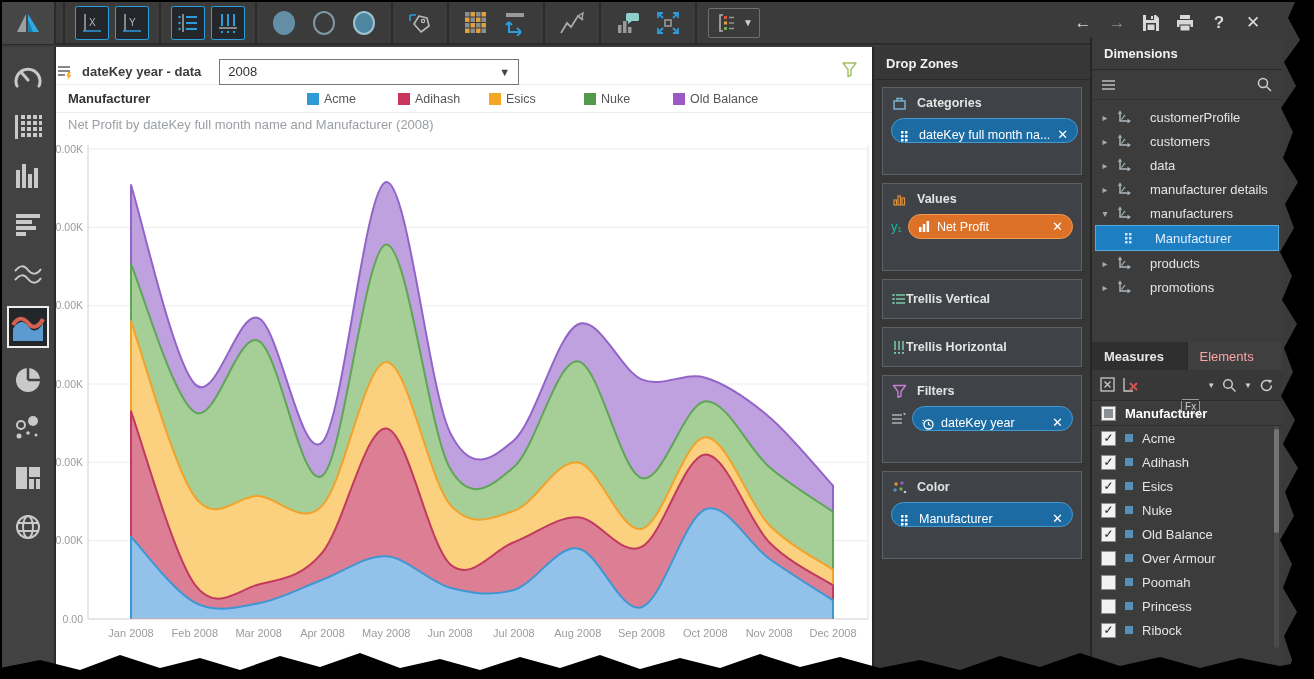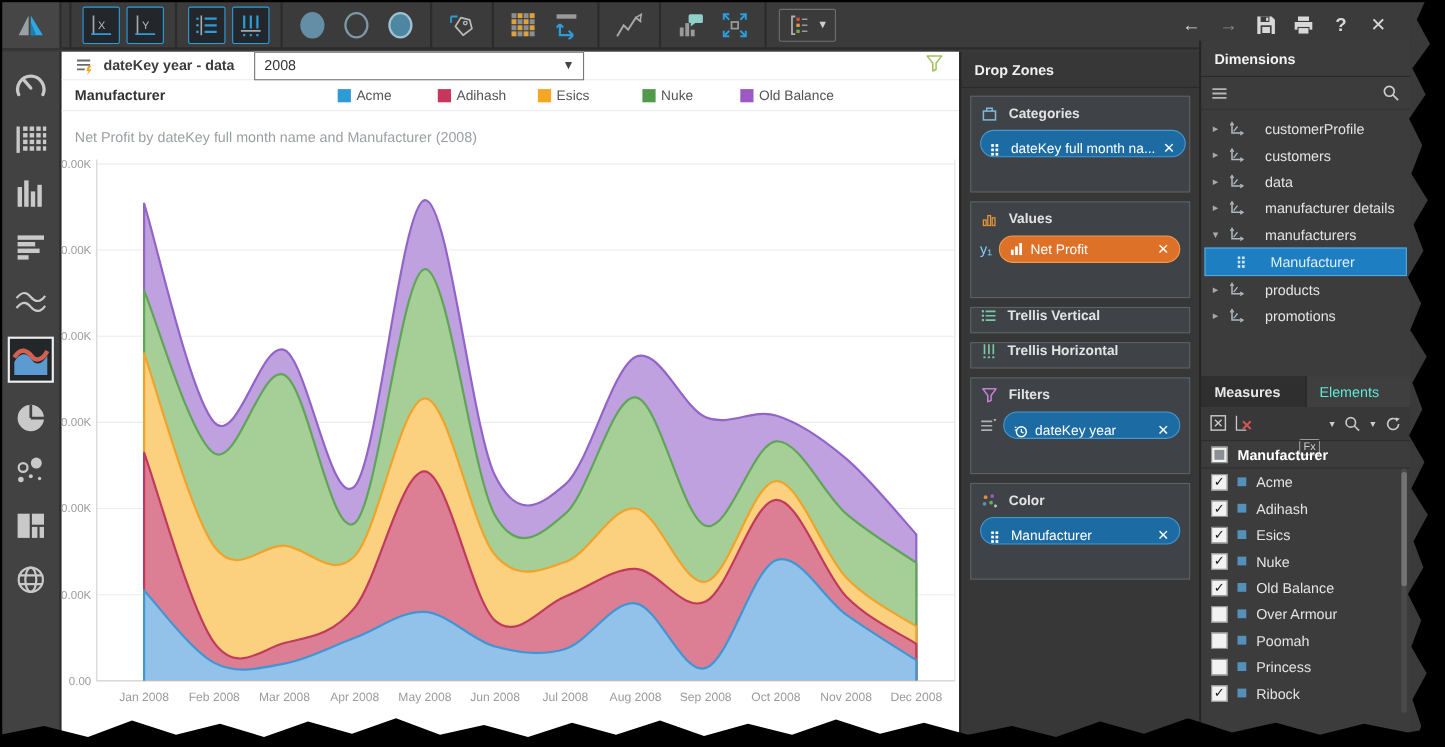--- a/index.html
+++ b/index.html
@@ -18,62 +18,62 @@
   .tb-glyph.dim { color:#8a8a8a; }
   .caret { color:#cfcfcf; font-size:10px; }
 
   
   .sidebar { position:absolute; left:2px; top:47px; width:54px; bottom:0; background:#424242; border-right:2px solid #2b2b2b; display:flex; flex-direction:column; align-items:center; padding-top:14px; gap:15px; }
   .side-item { width:40px; height:34px; display:flex; align-items:center; justify-content:center; cursor:pointer; }
   .side-item.selected { width:42px; height:42px; background:#23272a; border:2px solid #eeeeee; }
 
   
   .main { position:absolute; left:56px; top:47px; width:816px; bottom:0; background:#ffffff; }
-  .filter-bar { position:relative; height:26px; display:flex; align-items:center; padding-left:12px; border-bottom:1px solid #ededed; }
+  .filter-bar { position:relative; height:26px; display:flex; align-items:center; border-bottom:1px solid #ededed;margin-top:12px; }
   .filter-label { font-size:13px; font-weight:bold; color:#3c3c3c; margin-left:8px; }
   .dropdown { margin-left:18px; width:300px; height:26px; border:1px solid #767676; background:#fff; display:flex; align-items:center; padding:0 8px; font-size:13px; color:#333; cursor:pointer; }
   .dd-caret { margin-left:auto; color:#444; font-size:11px; }
   .funnel-btn { margin-left:auto; margin-right:14px; cursor:pointer; }
   .legend-row { position:relative; height:28px; border-bottom:1px solid #ededed; }
   .legend-title { position:absolute; left:12px; top:6px; font-size:13px; font-weight:bold; color:#333; }
   .legend-item { position:absolute; top:7px; display:flex; align-items:center; gap:5px; cursor:pointer; }
   .legend-swatch { width:12px; height:12px; }
   .legend-label { font-size:12.5px; color:#555; }
   .chart-title { position:absolute; left:12px; top:70px; font-size:13px; color:#9b9fa3; }
   #chart-svg { position:absolute; left:0; top:90px; }
 
   
   .dropzones { position:absolute; left:872px; top:47px; width:218px; bottom:0; background:#373737; border-left:2px solid #262626; }
   .panel-header { height:33px; line-height:33px; padding-left:12px; font-size:13px; font-weight:bold; color:#f2f2f2; border-bottom:1px solid #2a2a2a; }
   .dz-body { padding:7px 8px; }
   .dz-box { border:1px solid #5c6165; background:#3f4347; margin-bottom:8px; height:88px; }
-  .dz-bar { border:1px solid #5c6165; background:#3f4347; margin-bottom:8px; height:24px; display:flex; padding:0 9px; gap:10px; cursor:pointer; }
+  .dz-bar { border:1px solid #5c6165; background:#3f4347; margin-bottom:8px; height:40px; display:flex; align-items:center; padding:0 9px; cursor:pointer; }
   .dz-head { height:30px; display:flex; align-items:center; padding:4px 9px; gap:10px; }
   .dz-head-label, .dz-bar-label { font-size:12.5px; font-weight:bold; color:#e3e3e3; }
   .pill-row { display:flex; align-items:center; padding:0 8px; gap:6px; }
   .pill { flex:1; height:25px; border-radius:13px; display:flex; align-items:center; padding:0 9px; gap:7px; cursor:pointer; }
   .pill-blue { background:#1d6ba3; border:1px solid #4598d0;align-items:flex-end; }
   .pill-orange { background:#dd7128; border:1px solid #f29a4e; }
   .pill-label { font-size:12.5px; color:#fff; white-space:nowrap; overflow:hidden; }
   .pill-x { margin-left:auto; color:#fff; font-size:13px; cursor:pointer; }
-  .y1-label { font-size:13px; color:#7dd3fc; flex:none; }
+  .y1-label { font-size:13px; color:#14b8a6; flex:none; }
 
   
   .rightpanel { position:absolute; left:1090px; top:37px; width:192px; bottom:0; background:#3c3c3c; border-left:2px solid #262626; }
   .search-row { height:30px; display:flex; align-items:center; padding:0 10px; border-bottom:1px solid #333; }
   .tree { padding-top:5px; }
   .tree-row { height:24px; display:flex; align-items:center; gap:6px; padding-left:8px; cursor:pointer; }
   .tree-arrow { width:10px; font-size:10px; color:#a8a8a8; text-align:center; }
   .tree-label { font-size:13px; color:#e4e4e4; white-space:nowrap;margin-left:13px; }
   .tree-row.selected { height:26px; background:#1d7ec2; border:1px solid #55aadd; margin:0 3px; padding-left:29px; }
   .tree-row.selected .tree-label { color:#dff0ff; }
   .tabs { position:absolute; left:0; top:305px; width:100%; height:28px; display:flex; }
   .tab { flex:1; display:flex; align-items:center; padding-left:12px; font-size:13px; cursor:pointer; }
   .tab.inactive { background:#2f2f2f; color:#e8e8e8; font-weight:bold; border-right:1px solid #262626; }
-  .tab.active { background:#3f3f3f; color:#5eead4; }
+  .tab.active { background:#3f3f3f; color:#fca5a5; }
   .icon-row { position:absolute; left:0; top:333px; width:100%; height:30px; display:flex; align-items:center; padding:0 8px; gap:7px; background:#383838; }
   .mini-btn { display:flex; align-items:center; justify-content:center; cursor:pointer; }
   .fx-box { border:1px solid #9a9a9a; border-radius:2px; color:#cfcfcf; font-size:10px; padding:1px 3px; }
   .list-header { position:absolute; left:0; top:363px; width:100%; height:26px; display:flex; align-items:center; gap:9px; padding-left:9px; border-top:1px solid #2e2e2e; border-bottom:1px solid #2e2e2e; }
   .list-header-label { font-size:13px; font-weight:bold; color:#fff; }
   .cb { width:15px; height:15px; background:#f2f2f2; border:1px solid #8f8f8f; display:flex; align-items:center; justify-content:center; font-size:12px; color:#1c1c1c; flex:none; cursor:pointer; }
   .cb-ind { width:15px; height:15px; background:#f2f2f2; border:1px solid #8f8f8f; display:flex; align-items:center; justify-content:center; flex:none; cursor:pointer; }
   .cb-ind::after { content:""; width:9px; height:9px; background:#8a9096; }
   .member-list { position:absolute; left:0; top:389px; width:100%; height:244px; overflow:hidden; }
   .member-row { height:24px; display:flex; align-items:center; gap:9px; padding-left:9px; }

